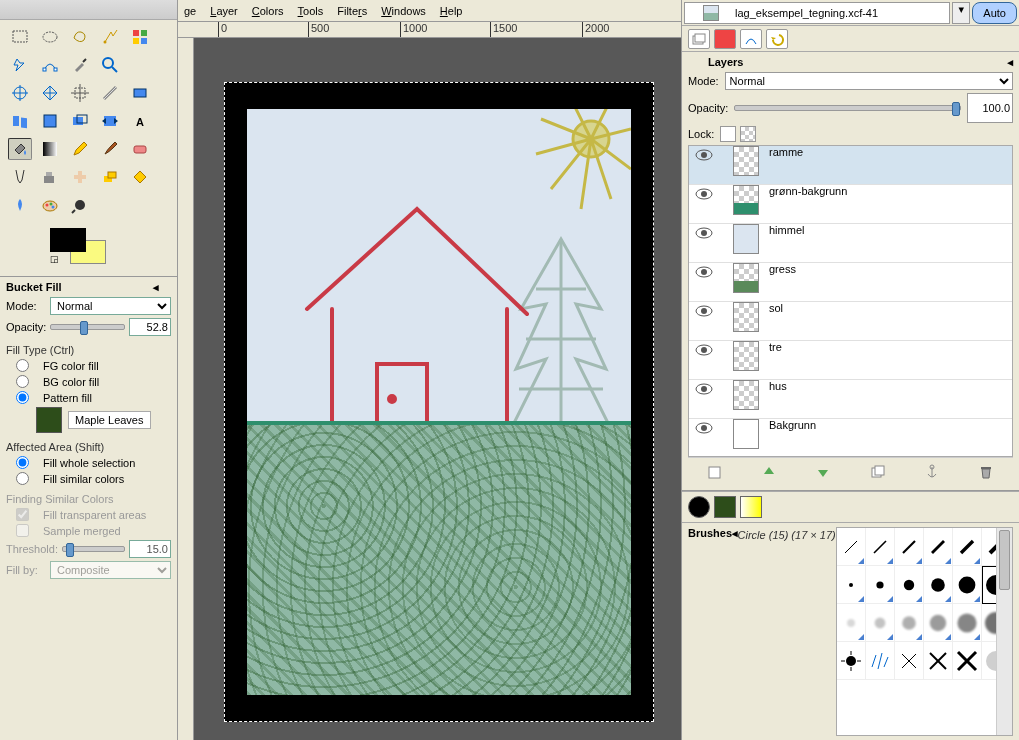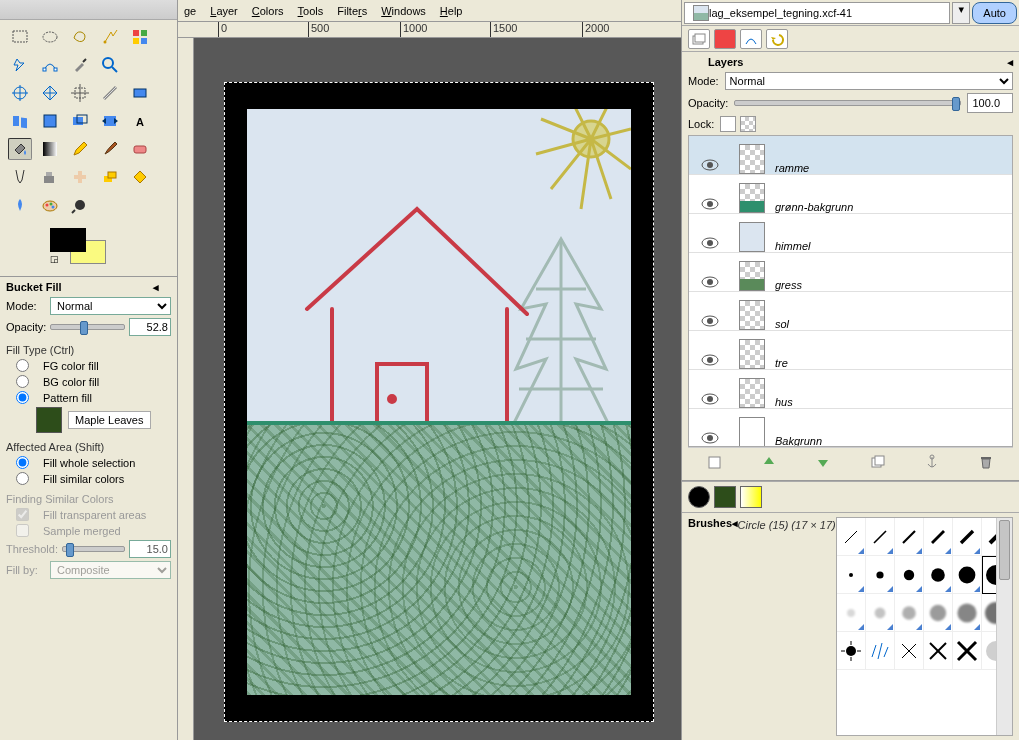--- a/index.html
+++ b/index.html
@@ -50,37 +50,37 @@
 .grass::before { content:""; position:absolute; inset:0; background:
   repeating-radial-gradient(circle at 20% 30%, rgba(40,90,40,.35) 0 2px, transparent 2px 12px),
   repeating-radial-gradient(circle at 70% 60%, rgba(40,90,40,.3) 0 2px, transparent 2px 14px),
   repeating-linear-gradient(45deg, rgba(40,90,40,.25) 0 3px, transparent 3px 10px);
 }
 .grassline { position:absolute; left:0; bottom:46%; right:0; height:4px; background:#2e8f6d; }
 
 
 .dock { position:absolute; right:0; top:0; width:338px; height:740px; background:#ece9d8; border-left:1px solid #999; display:flex; flex-direction:column; }
 .dock-top { height:26px; display:flex; align-items:center; border-bottom:1px solid #aaa; padding:2px; gap:2px; }
-.img-select { flex:1; display:flex; align-items:center; border:1px solid #999; background:#fff; height:22px; padding:0 8px; gap:0; }
+.img-select { flex:1; display:flex; align-items:center; border:1px solid #999; background:#fff; height:22px; padding:0 18px; gap:16px; }
 .img-select .thumb { width:16px; height:16px; background:linear-gradient(#dbe5f0 50%,#8fb8a5 50%); border:1px solid #888; }
 .auto-btn { background:#b0d0ff; border:1px solid #369; padding:2px 10px; border-radius:8px; height:22px; }
 .drop-btn { width:18px; height:22px; border:1px solid #999; background:#eee; text-align:center; }
 
 .dock-tabs { height:26px; display:flex; align-items:center; gap:4px; padding:3px 6px; border-bottom:1px solid #aaa; }
 .dtab { width:22px; height:20px; border:1px solid #999; background:#fff; border-radius:2px; display:flex; align-items:center; justify-content:center; cursor:pointer; }
 
 .layers-panel { padding:4px 6px; border-bottom:1px solid #999; }
 .layers-head { display:flex; justify-content:space-between; font-weight:bold;margin-left:20px; }
 .lp-row { display:flex; align-items:center; gap:6px; margin:3px 0; }
 .lp-row select { flex:1; border:1px solid #999; height:18px; background:#fff; }
-.lp-row .num { width:46px; border:1px solid #999; height:20px; text-align:right; background:#fff; padding-right:12px; }
+.lp-row .num { width:46px; border:1px solid #999; height:30px; text-align:right; background:#fff; padding-right:2px; }
 .lock-checks { display:flex; gap:4px; align-items:center; }
 .lock-checks .chk { width:16px; height:16px; border:1px solid #999; background:repeating-conic-gradient(#ccc 0 25%, #fff 0 50%) 0 0/8px 8px; }
 .layers-list { border:1px solid #aaa; background:#fff; height:312px; overflow:hidden; }
-.layer-row { display:flex; align-items:flex-end; height:39px; border-bottom:1px solid #e0e0e0; padding:0 12px; gap:10px;font-style:italic; }
+.layer-row { display:flex; align-items:flex-start; height:39px; border-bottom:1px solid #e0e0e0; padding:0 6px; gap:10px; }
 .layer-row.selected { background:#d3e3ef; }
 .eye { width:18px; height:18px; cursor:pointer; }
 .layer-thumb { width:26px; height:30px; border:1px solid #888; background:repeating-conic-gradient(#ccc 0 25%, #fff 0 50%) 0 0/10px 10px; position:relative; }
 .layer-thumb.sky { background:#dbe5f0; }
 .layer-thumb.white { background:#fff; }
 .layer-thumb.green::after { content:""; position:absolute; left:0; right:0; bottom:0; height:40%; background:#2e8f6d; }
 .layer-thumb.grassy::after { content:""; position:absolute; left:0; right:0; bottom:0; height:40%; background:#5a8a5a; }
 .layer-btns { display:flex; justify-content:space-around; padding:4px 0; border-top:1px solid #ccc; }
 .lbtn { width:20px; height:20px; display:flex; align-items:center; justify-content:center; cursor:pointer; }
 

